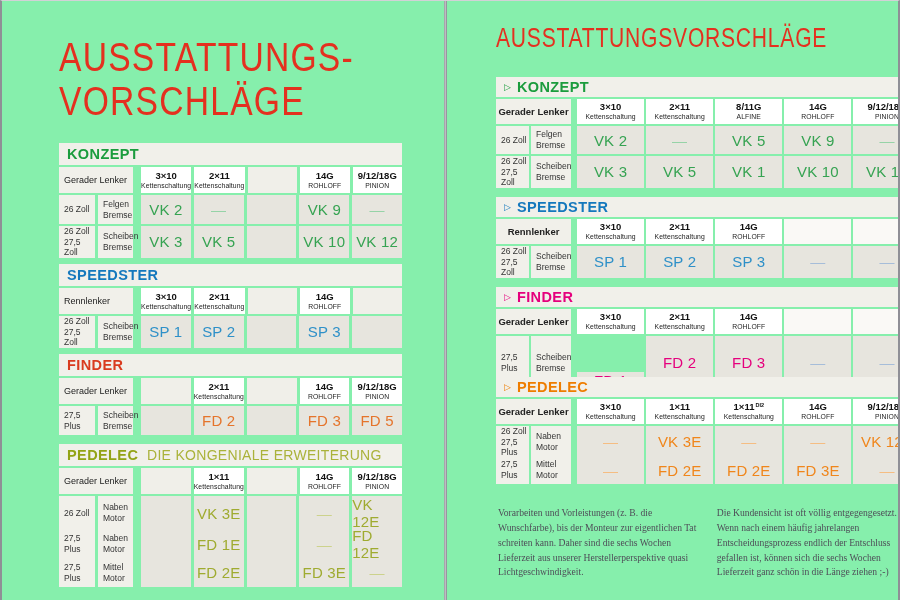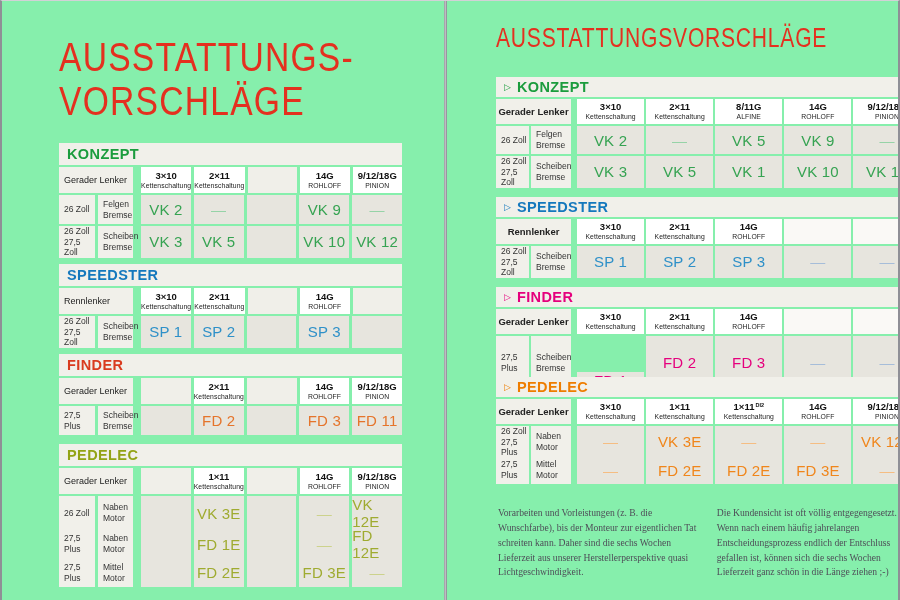--- a/index.html
+++ b/index.html
@@ -164,26 +164,27 @@
             </div>
           </div>
           <div class="row data-row">
             <div class="lab" style="grid-column: 1;">27,5 Plus</div>
             <div class="lab" style="grid-column: 2;">Scheiben
 Bremse</div>
             <div class="cell" style="grid-column: 4;"></div>
             <div class="cell" style="grid-column: 5;">FD 2</div>
             <div class="cell" style="grid-column: 6;"></div>
             <div class="cell" style="grid-column: 7;">FD 3</div>
-            <div class="cell" style="grid-column: 8;">FD 11</div>
+            <div class="cell" style="grid-column: 8;">FD 5</div>
           </div>
         </div>
         <div class="section" style="--c-name: #93a315; --c-sub: #aab23a; --c-val: #9fab30; --c-dash: #ccd28c;">
           <div class="sec-bar">
             <span class="sec-name">PEDELEC</span>
+            <span class="sec-sub">DIE KONGENIALE ERWEITERUNG</span>
           </div>
           <div class="row hdr-row">
             <div class="hdr-lenker">Gerader Lenker</div>
             <div class="hdr-col empty" style="grid-column: 4;"></div>
             <div class="hdr-col" style="grid-column: 5;">
               <div class="hc-top"><span>1×11</span></div>
               <div class="hc-bot">Kettenschaltung</div>
             </div>
             <div class="hdr-col empty" style="grid-column: 6;"></div>
             <div class="hdr-col" style="grid-column: 7;">

